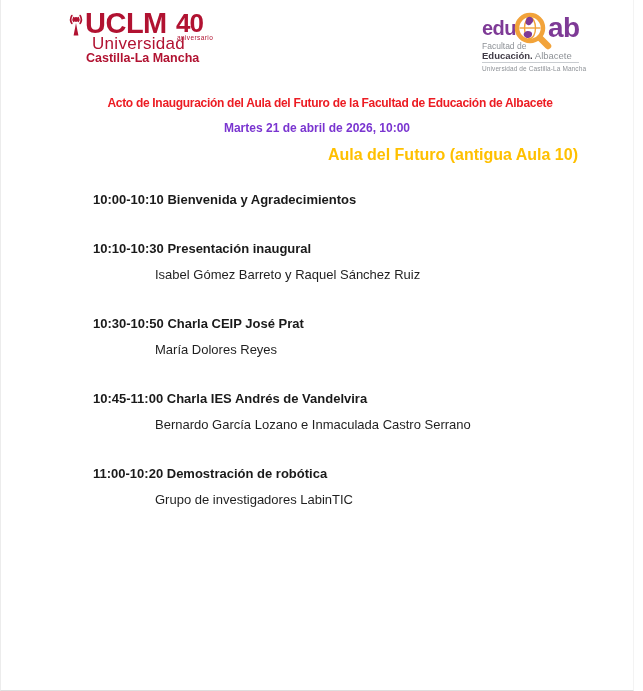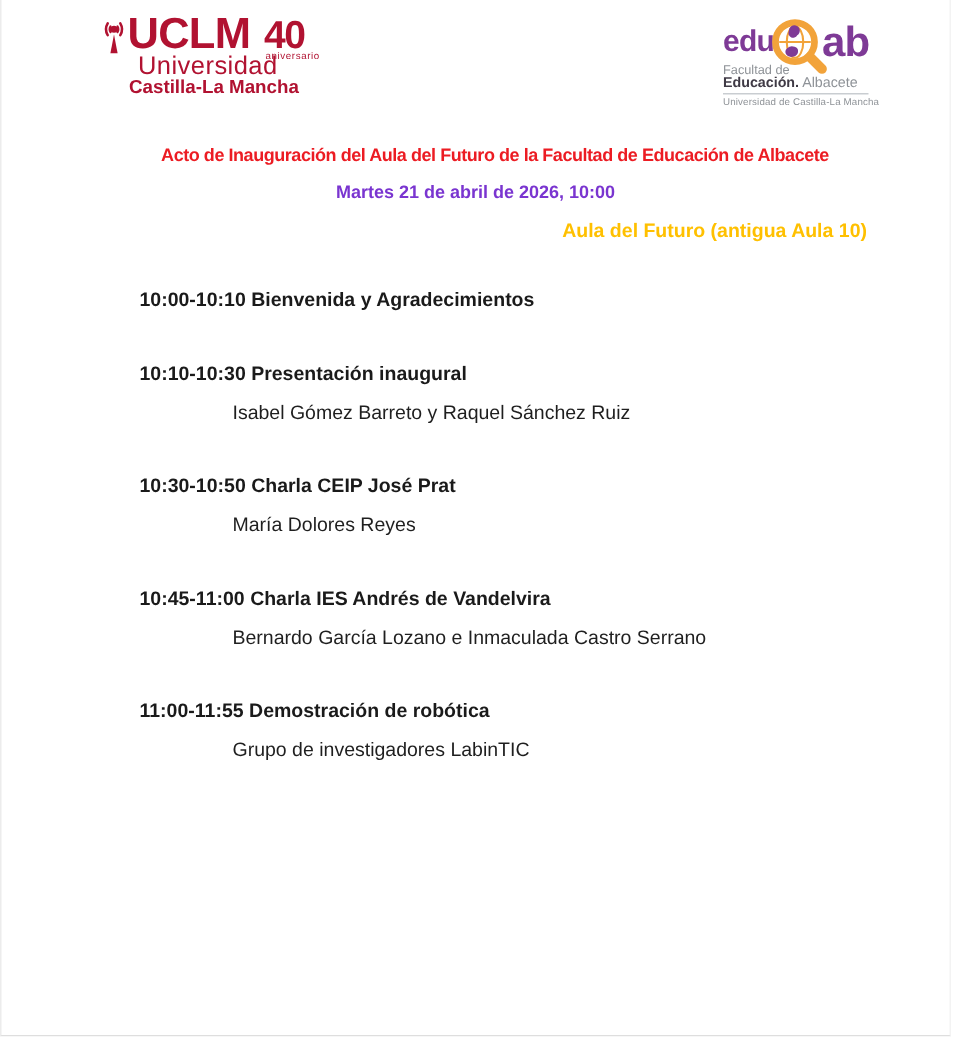--- a/index.html
+++ b/index.html
@@ -48,21 +48,21 @@
   }
   .event-datetime {
     left: 0; right: 0; top: 121px;
     text-align: center;
     font-size: 12px; font-weight: 700;
     color: #7A35D0;
   }
   .event-location {
     right: 55px; top: 146px;
     text-align: right;
-    font-size: 13px; font-weight: 700;
+    font-size: 16px; font-weight: 700;
     color: #FFC000;
   }
 
   
   .schedule { left: 92px; top: 192px; right: 40px; }
   .sched-block { margin-bottom: 33px; }
   .sched-heading { font-size: 13px; line-height: 16px; font-weight: 700; color: #1a1a1a; }
   .sched-speakers { margin-top: 10px; margin-left: 62px; font-size: 13px; line-height: 16px; font-weight: 400; color: #1f1f1f; }
 </style>
 </head>
@@ -126,18 +126,18 @@
       <div class="sched-heading"><span>10:30-10:50</span> <span>Charla CEIP José Prat</span></div>
       <div class="sched-speakers">María Dolores Reyes</div>
     </div>
 
     <div class="sched-block">
       <div class="sched-heading"><span>10:45-11:00</span> <span>Charla IES Andrés de Vandelvira</span></div>
       <div class="sched-speakers">Bernardo García Lozano e Inmaculada Castro Serrano</div>
     </div>
 
     <div class="sched-block">
-      <div class="sched-heading"><span>11:00-11:55</span> <span>Demostración de robótica</span></div>
+      <div class="sched-heading"><span>11:00-10:20</span> <span>Demostración de robótica</span></div>
       <div class="sched-speakers">Grupo de investigadores LabinTIC</div>
     </div>
 
   </div>
 </div>
 
 </body></html>

